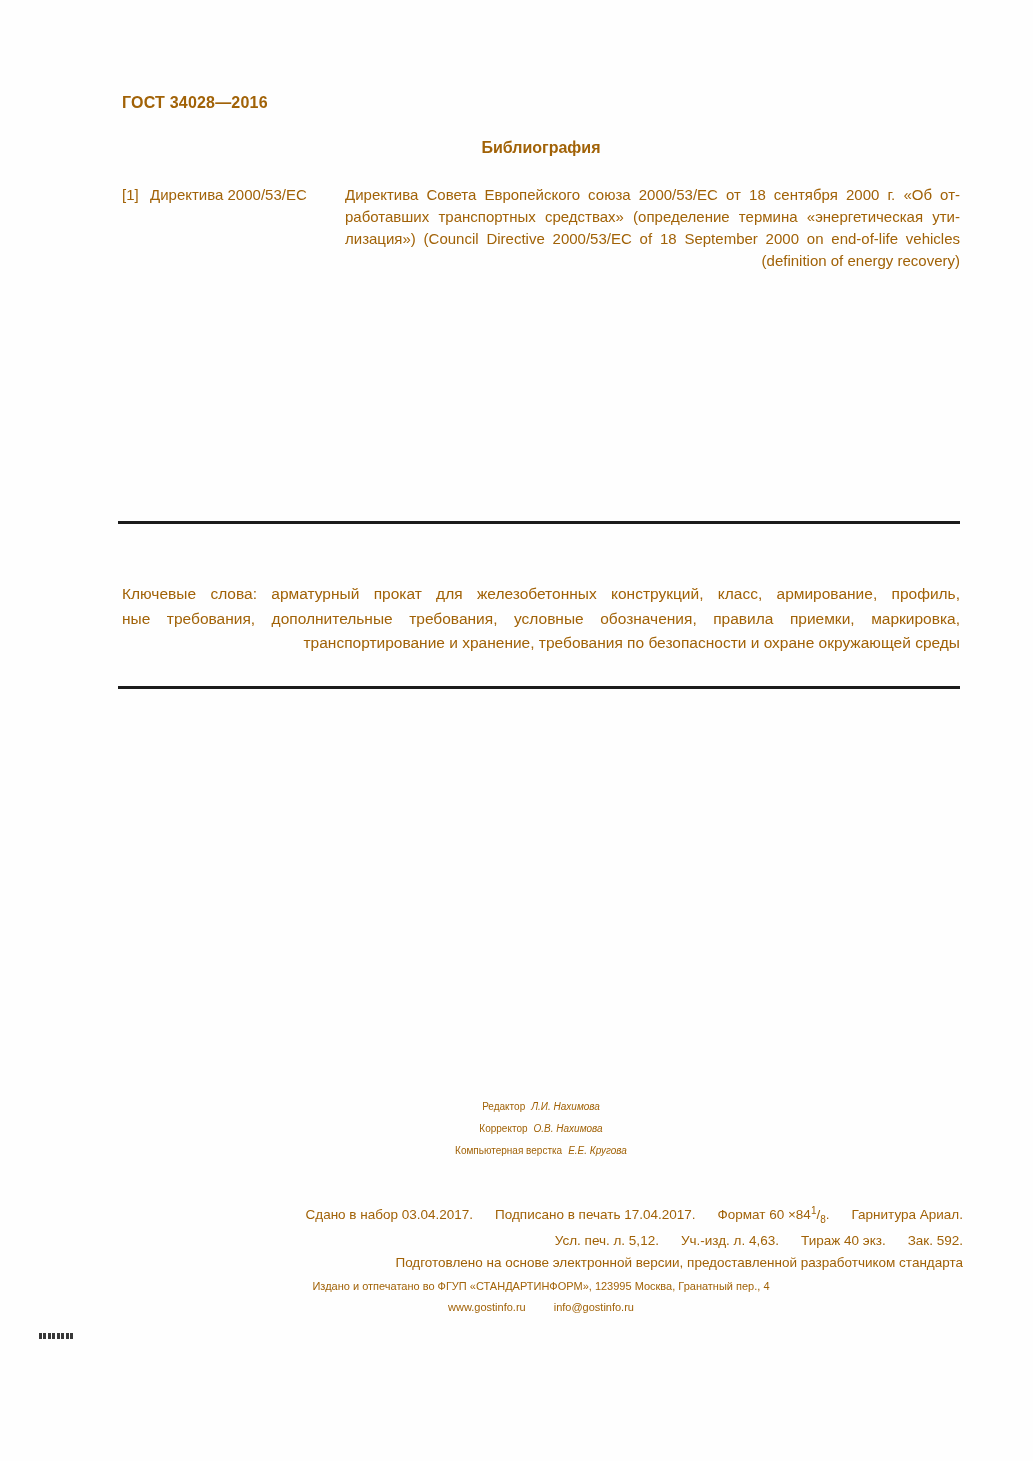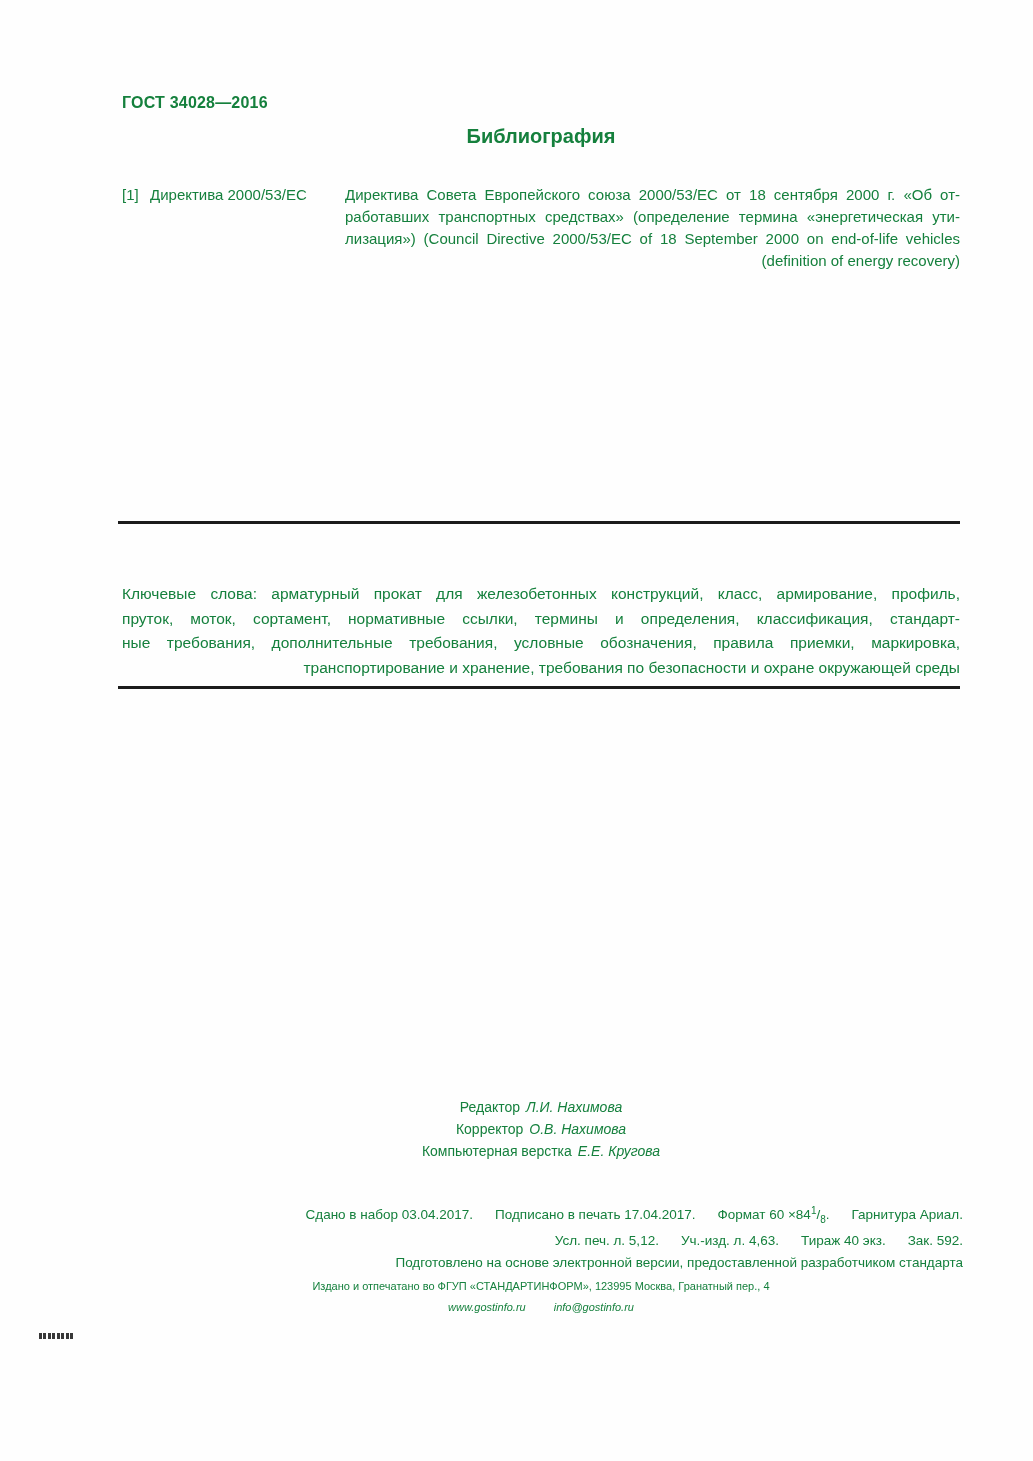--- a/index.html
+++ b/index.html
@@ -7,39 +7,39 @@
     margin: 0;
     padding: 0;
     background: #e8e8e8;
   }
   .page {
     position: relative;
     width: 1033px;
     height: 1461px;
     margin: 0 auto;
     background: #fefefe;
-    color: #15803d;
+    color: #a16207;
     font-family: "Liberation Sans", "DejaVu Sans", sans-serif;
     overflow: hidden;
   }
   .doc-number {
     position: absolute;
     left: 122px;
     top: 94px;
     font-size: 16px;
     font-weight: bold;
     letter-spacing: 0.2px;
   }
   .section-title {
     position: absolute;
     left: 122px;
-    top: 125px;
+    top: 139px;
     width: 838px;
     text-align: center;
-    font-size: 20px;
+    font-size: 16px;
     font-weight: bold;
   }
   .biblio {
     position: absolute;
     left: 122px;
     top: 184px;
     width: 838px;
     font-size: 15px;
     line-height: 22px;
   }
@@ -91,21 +91,21 @@
     width: 838px;
     font-size: 15.5px;
     line-height: 24.5px;
   }
   .credits {
     position: absolute;
     left: 122px;
     top: 1096px;
     width: 838px;
     text-align: center;
-    font-size: 14px;
+    font-size: 10px;
     line-height: 22px;
   }
   .credit-label { margin-right: 6px; }
   .credit-name { font-style: italic; }
   .imprint {
     position: absolute;
     left: 136px;
     top: 1199px;
     width: 838px;
     text-align: right;
@@ -120,21 +120,21 @@
   }
   .publisher {
     position: absolute;
     left: 122px;
     top: 1276px;
     width: 838px;
     text-align: center;
     font-size: 11px;
     line-height: 21px;
   }
-  .publisher .contacts span { margin: 4px 14px; font-style: italic; }
+  .publisher .contacts span { margin: 4px 14px; }
   .scan-artifact {
     position: absolute;
     left: 39px;
     top: 1333px;
     width: 34px;
     height: 6px;
     background: repeating-linear-gradient(90deg, #222 0 3px, transparent 3px 4px, #222 4px 7px, transparent 7px 9px);
     opacity: 0.9;
   }
 </style>
@@ -156,21 +156,20 @@
       <div class="jline">лизация») (Council Directive 2000/53/EC of 18 September 2000 on end-of-life vehicles</div>
       <div class="lline">(definition of energy recovery)</div>
     </div>
   </div>
 
   <div class="rule rule-1"></div>
 
 
   <div class="keywords">
     <div class="jline">Ключевые слова: арматурный прокат для железобетонных конструкций, класс, армирование, профиль,</div>
-    <div class="jline">пруток, моток, сортамент, нормативные ссылки, термины и определения, классификация, стандарт-</div>
     <div class="jline">ные требования, дополнительные требования, условные обозначения, правила приемки, маркировка,</div>
     <div class="lline">транспортирование и хранение, требования по безопасности и охране окружающей среды</div>
   </div>
 
   <div class="rule rule-2"></div>
 
   <div class="credits">
     <div class="credit-line">
       <span class="credit-label">Редактор</span><span class="credit-name">Л.И. Нахимова</span>
     </div>

